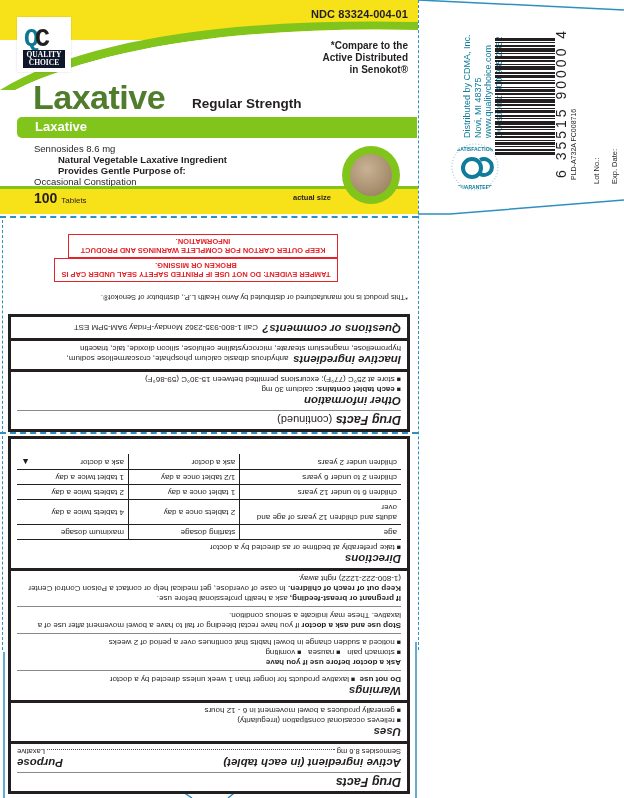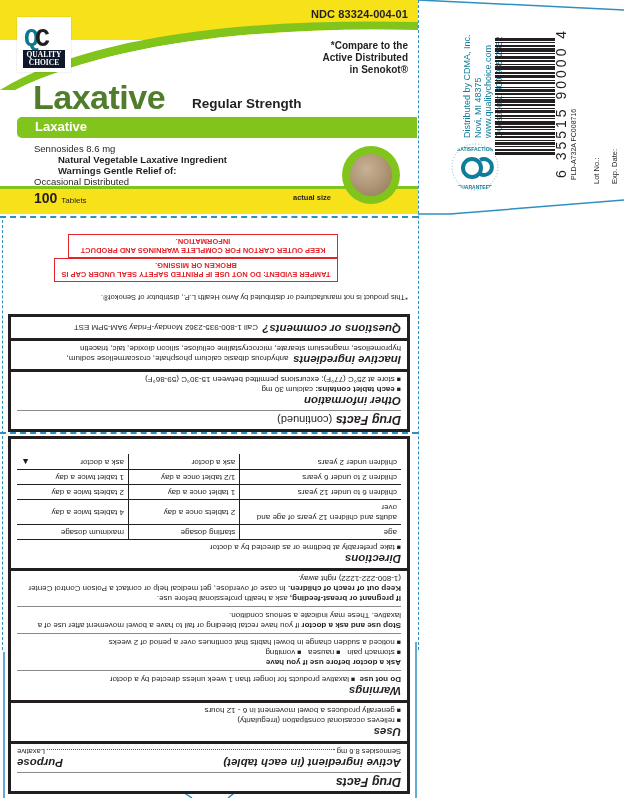--- a/index.html
+++ b/index.html
@@ -96,22 +96,22 @@
   <div class="title">Laxative</div>
   <div class="strength">Regular Strength</div>
 
   <div class="green-bar">
     <span>Laxative</span>
   </div>
 
   <div class="desc">
     <div>Sennosides 8.6 mg</div>
     <div class="b">Natural Vegetable Laxative Ingredient</div>
-    <div class="b">Warnings Gentle Relief of:</div>
-    <div>Occasional Distributed</div>
+    <div class="b">Provides Gentle Purpose of:</div>
+    <div>Occasional Constipation</div>
   </div>
 
   <div class="yellow-bottom"></div>
   <div class="count">
     <span>100</span>
     <small>Tablets</small>
   </div>
   <div class="actual">actual size</div>
   <div class="pill-ring"></div>
   <div class="pill"></div>

